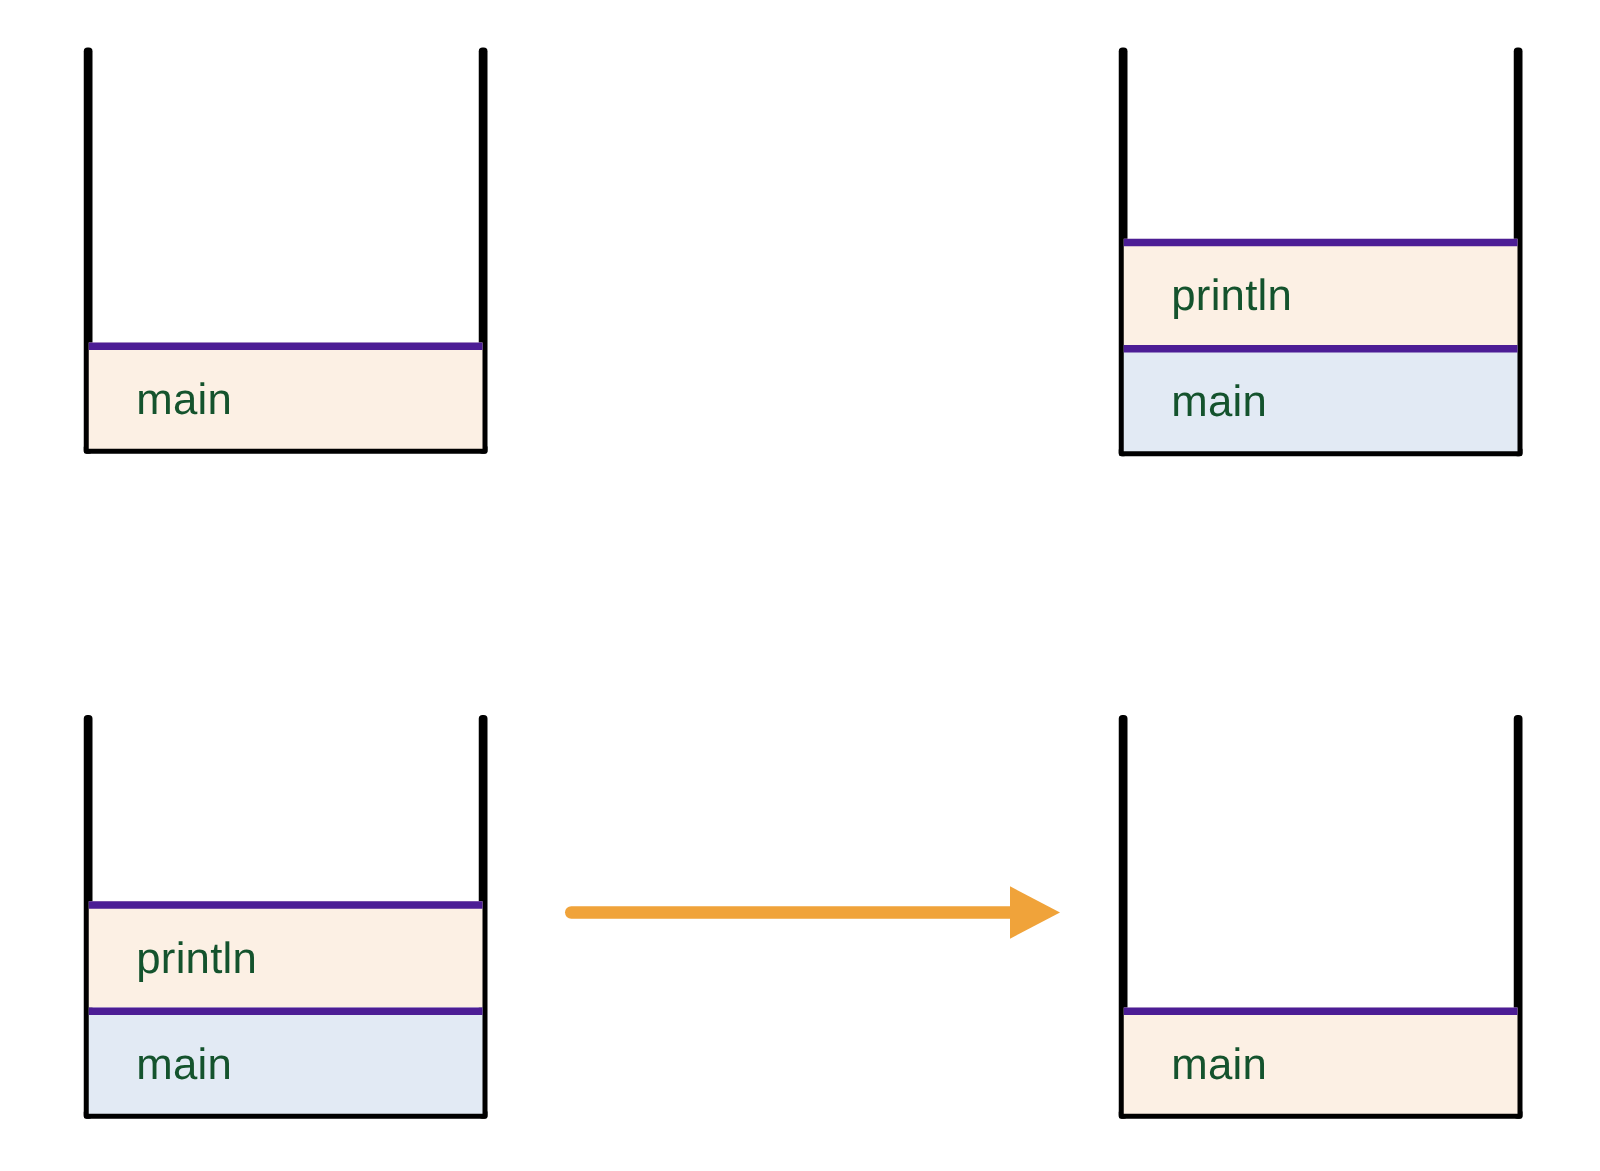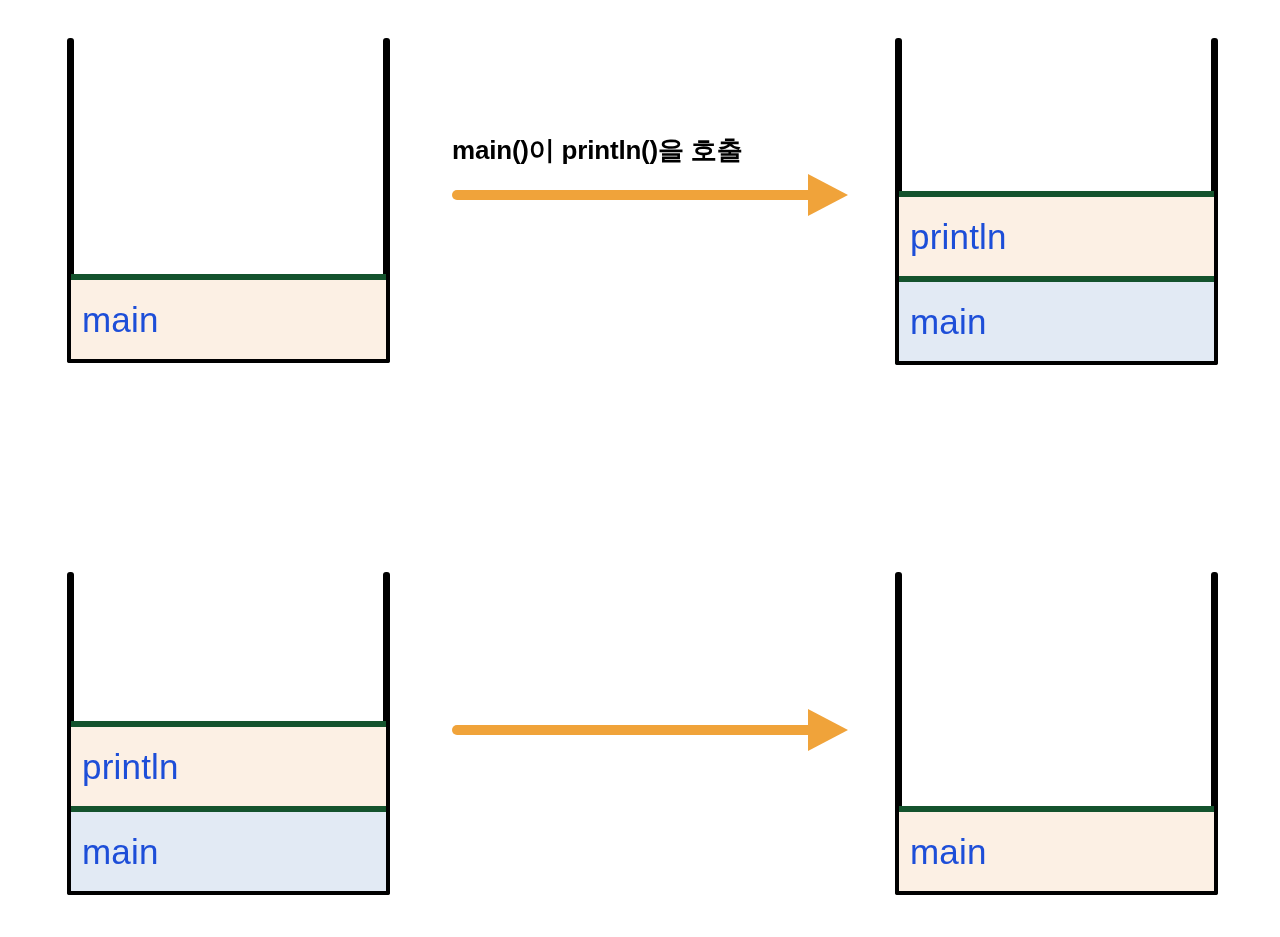--- a/index.html
+++ b/index.html
@@ -49,27 +49,27 @@
     left: 4px;
     right: 4px;
     bottom: 4px;
     display: flex;
     flex-direction: column;
     justify-content: flex-end;
   }
   .frame {
     box-sizing: border-box;
     height: 85px;
-    border-top: 6px solid #14532d;
+    border-top: 6px solid #4c1d95;
     display: flex;
     align-items: center;
-    padding-left: 11px;
+    padding-left: 38px;
     font-size: 35px;
     line-height: 1;
-    color: #1d4ed8;
+    color: #14532d;
     letter-spacing: 0.2px;
   }
   .frame.fill-cream { background: #fcf0e4; }
   .frame.fill-blue  { background: #e2eaf4; }
 
   
   .arrow-group {
     position: absolute;
   }
   .arrow-label {
@@ -137,24 +137,19 @@
 
   <div class="stack" style="left:895px; top:572px; width:323px; height:323px;">
     <div class="wall left"></div>
     <div class="wall right"></div>
     <div class="floor"></div>
     <div class="frames">
       <div class="frame fill-cream">main</div>
     </div>
   </div>
 
-  <div class="arrow-group" style="left:452px; top:174px; width:396px; height:42px;">
-    <div class="arrow-label">main()이 println()을 호출</div>
-    <div class="arrow-shaft" style="width:362px;"></div>
-    <div class="arrow-head" style="left:356px;"></div>
-  </div>
 
   <div class="arrow-group" style="left:452px; top:709px; width:396px; height:42px;">
     <div class="arrow-shaft" style="width:362px;"></div>
     <div class="arrow-head" style="left:356px;"></div>
   </div>
 
 </div>
 
 </body></html>

